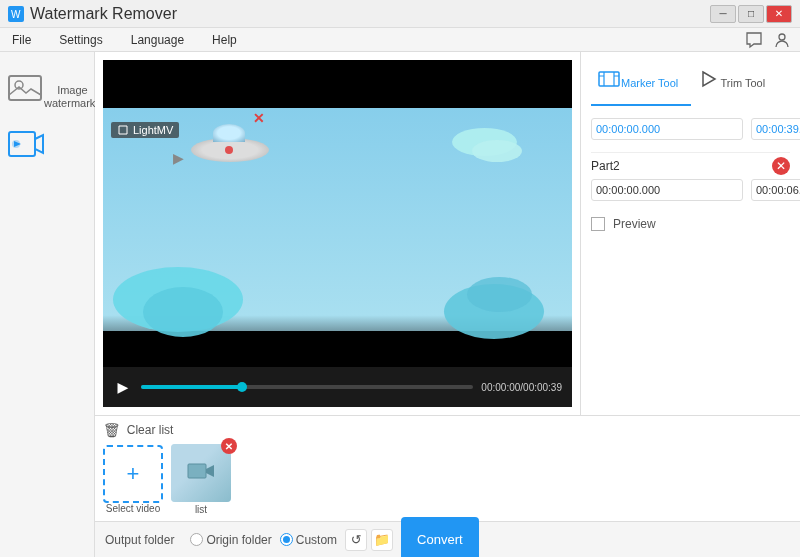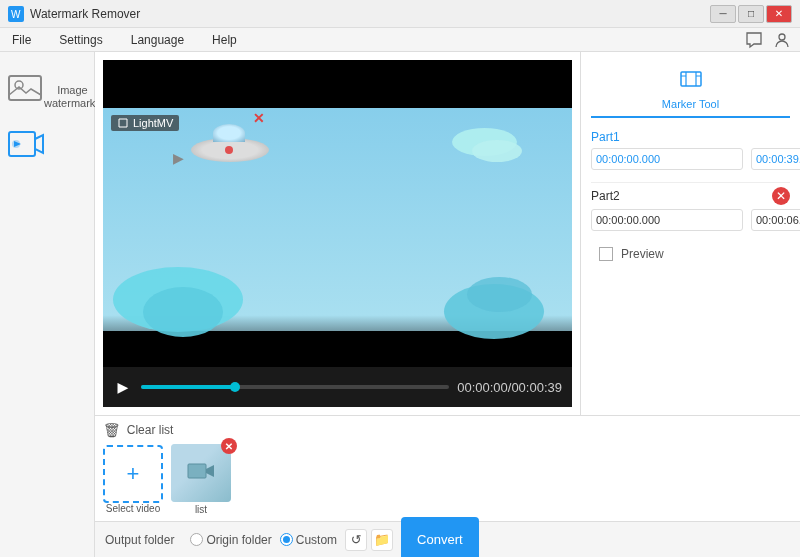--- a/index.html
+++ b/index.html
@@ -9,21 +9,21 @@
     .titlebar {
       height: 28px;
       background: #f0f0f0;
       display: flex;
       align-items: center;
       padding: 0 8px;
       border-bottom: 1px solid #ddd;
       user-select: none;
     }
     .titlebar-icon { width: 16px; height: 16px; margin-right: 6px; }
-    .titlebar-title { font-size: 12px; color: #333; flex: 1; }
+    .titlebar-title { font-size: 16px; color: #333; flex: 1; }
     .titlebar-btns { display: flex; gap: 2px; }
     .titlebar-btn {
       width: 26px; height: 18px;
       background: #e0e0e0;
       border: 1px solid #bbb;
       border-radius: 2px;
       display: flex; align-items: center; justify-content: center;
       cursor: pointer; font-size: 10px; color: #333;
     }
     .titlebar-btn.close { background: #e04040; color: white; }
@@ -123,21 +123,21 @@
       background: #000;
       position: relative;
       width: 100%;
       flex: 1;
       min-height: 0;
     }
 
     
     .watermark-label {
       position: absolute;
-      top: 55px;
+      top: 62px;
       left: 8px;
       background: rgba(50,50,50,0.7);
       color: #fff;
       font-size: 11px;
       padding: 2px 6px;
       border-radius: 2px;
       z-index: 10;
       display: flex;
       align-items: center;
       gap: 4px;
@@ -185,41 +185,41 @@
     .progress-handle {
       width: 10px; height: 10px;
       background: #00bcd4;
       border-radius: 50%;
       position: absolute;
       top: -3px;
       left: 29%;
     }
     .time-display {
       color: #ccc;
-      font-size: 13px;
+      font-size: 10px;
       white-space: nowrap;
     }
 
     
     .tools-panel {
       width: 220px;
       border-left: 1px solid #ddd;
       padding: 10px;
       display: flex;
       flex-direction: column;
     }
     .tools-header {
       display: flex;
       gap: 0;
       margin-bottom: 12px;
     }
     .tool-tab {
       flex: 1;
       display: flex;
-      flex-direction: column;
+      flex-direction: row;
       align-items: center;
       padding: 6px;
       cursor: pointer;
       border-bottom: 2px solid transparent;
       color: #555;
     }
     .tool-tab.active {
       border-bottom: 2px solid #2196f3;
       color: #2196f3;
     }
@@ -264,21 +264,20 @@
       font-size: 12px;
       cursor: pointer;
       margin-left: 4px;
     }
 
     .preview-row {
       display: flex;
       align-items: center;
       gap: 8px;
       margin-top: 8px;
-      margin-left: 8px;
     }
     .preview-checkbox {
       width: 14px; height: 14px;
       border: 1px solid #aaa;
       background: white;
     }
     .preview-label { font-size: 12px; color: #555; }
 
     
     .file-list-section {
@@ -527,26 +526,31 @@
             <div class="tool-tab-icon">
               <svg width="24" height="22" viewBox="0 0 24 22">
                 <rect x="2" y="4" width="20" height="14" rx="1" fill="none" stroke="#2196f3" stroke-width="1.5"></rect>
                 <line x1="7" y1="4" x2="7" y2="18" stroke="#2196f3" stroke-width="1.2"></line>
                 <line x1="17" y1="4" x2="17" y2="18" stroke="#2196f3" stroke-width="1.2"></line>
                 <path d="M2 8h5 M17 8h5" stroke="#2196f3" stroke-width="1"></path>
               </svg>
             </div>
             <span class="tool-tab-label">Marker Tool</span>
           </div>
+          <div class="tool-tab">
+            <div class="tool-tab-icon">
+              <svg width="24" height="22" viewBox="0 0 24 22">
+                <polygon points="6,4 18,11 6,18" fill="none" stroke="#555" stroke-width="1.5"></polygon>
+              </svg>
+            </div>
+            <span class="tool-tab-label">Trim Tool</span>
+          </div>
         </div>
 
         <div class="part-section">
-          <div class="part-label">
-            <span>Part1</span>
-          </div>
           <div class="part-times">
             <input class="time-input" type="text" value="00:00:00.000" style="">
             <input class="time-input" type="text" value="00:00:39.010" style="">
           </div>
         </div>
 
         <div class="divider-line"></div>
 
         <div class="part-section">
           <div class="part-label part2">

